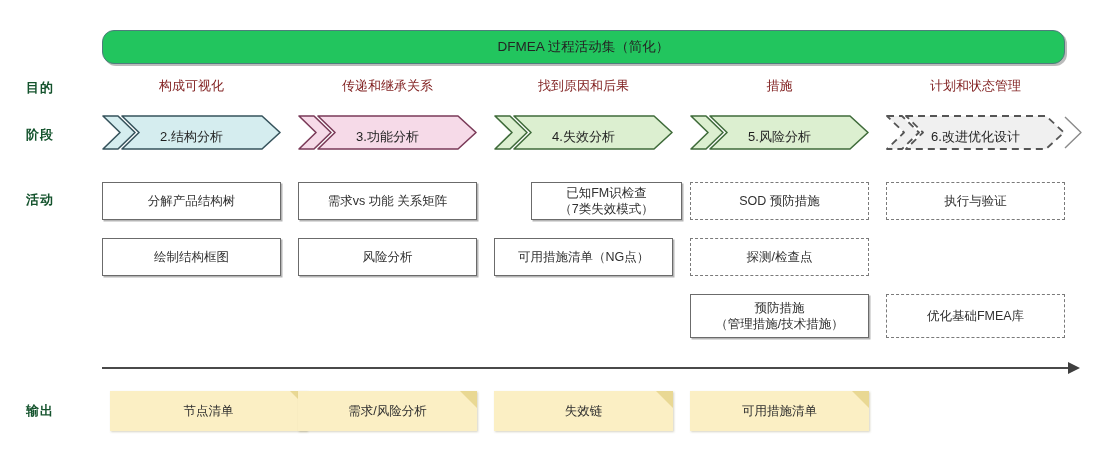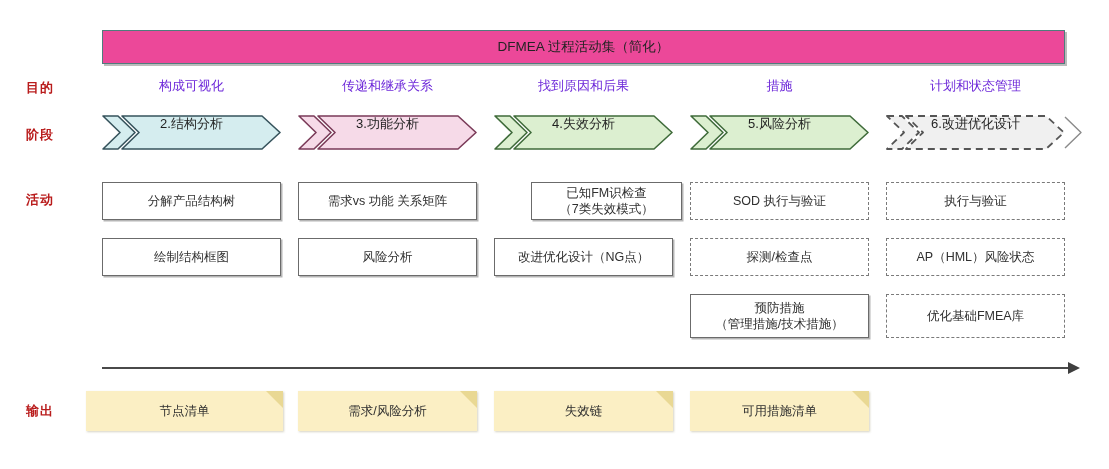--- a/index.html
+++ b/index.html
@@ -11,53 +11,53 @@
     overflow:hidden;
     position:relative;
   }
   .canvas{position:absolute;left:0;top:0;width:1109px;height:469px;}
 
   
   .row-label{
     position:absolute;
     font-size:13px;
     font-weight:bold;
-    color:#b91c1c;
+    color:#14532d;
     letter-spacing:1px;
     white-space:nowrap;
   }
 
   
   .title-banner{
     position:absolute;
     left:102px;top:30px;width:963px;height:34px;
-    background:#ec4899;
+    background:#22c55e;
     border:1.5px solid #4f7c7c;
-    border-radius:0;
+    border-radius:12px;
     box-shadow:2px 2px 0 rgba(60,60,60,.35);
     display:flex;align-items:center;justify-content:center;
     font-size:13.5px;
     color:#242424;
     box-sizing:border-box;
   }
 
   
   .purpose{
     position:absolute;
     top:77px;height:18px;
     display:flex;align-items:center;justify-content:center;
-    font-size:13px;color:#6d28d9;
+    font-size:13px;color:#7f1d1d;
     white-space:nowrap;
   }
 
   
   .chev{
     position:absolute;
     top:115px;height:44px;
-    display:flex;justify-content:center;
+    display:flex;align-items:center;justify-content:center;
   }
   .chev svg{position:absolute;left:0;top:0;}
   .chev .chev-label{
     position:relative;
     font-size:13px;
     color:#1f1f1f;
     white-space:nowrap;
     z-index:2;
   }
   .tail{position:absolute;top:115px;height:35px;}
@@ -194,50 +194,47 @@
     <span>风险分析</span>
   </div>
 
   <div class="act solid" style="left:494px;top:182px;width:151px;height:38px;margin-left:37px;">
     <div>
       <span class="ln2">已知FM识检查</span>
       <span class="ln2">（7类失效模式）</span>
     </div>
   </div>
   <div class="act solid" style="left:494px;top:238px;width:179px;height:38px;">
-    <span>改进优化设计（NG点）</span>
+    <span>可用措施清单（NG点）</span>
   </div>
 
   <div class="act dashed" style="left:690px;top:182px;width:179px;height:38px;">
-    <span>SOD 执行与验证</span>
+    <span>SOD 预防措施</span>
   </div>
   <div class="act dashed" style="left:690px;top:238px;width:179px;height:38px;">
     <span>探测/检查点</span>
   </div>
   <div class="act solid" style="left:690px;top:294px;width:179px;height:44px;">
     <div>
       <span class="ln2">预防措施</span>
       <span class="ln2">（管理措施/技术措施）</span>
     </div>
   </div>
 
   <div class="act dashed" style="left:886px;top:182px;width:179px;height:38px;">
     <span>执行与验证</span>
   </div>
-  <div class="act dashed" style="left:886px;top:238px;width:179px;height:38px;">
-    <span>AP（HML）风险状态</span>
-  </div>
   <div class="act dashed" style="left:886px;top:294px;width:179px;height:44px;">
     <span>优化基础FMEA库</span>
   </div>
 
   <div class="arrow-line"></div>
   <div class="arrow-head"></div>
 
-  <div class="note" style="left:86px;width:197px;">
+  <div class="note" style="left:110px;width:197px;">
     <span class="fold"></span>
     <span class="note-label">节点清单</span>
   </div>
   <div class="note" style="left:298px;width:179px;">
     <span class="fold"></span>
     <span class="note-label">需求/风险分析</span>
   </div>
   <div class="note" style="left:494px;width:179px;">
     <span class="fold"></span>
     <span class="note-label">失效链</span>

